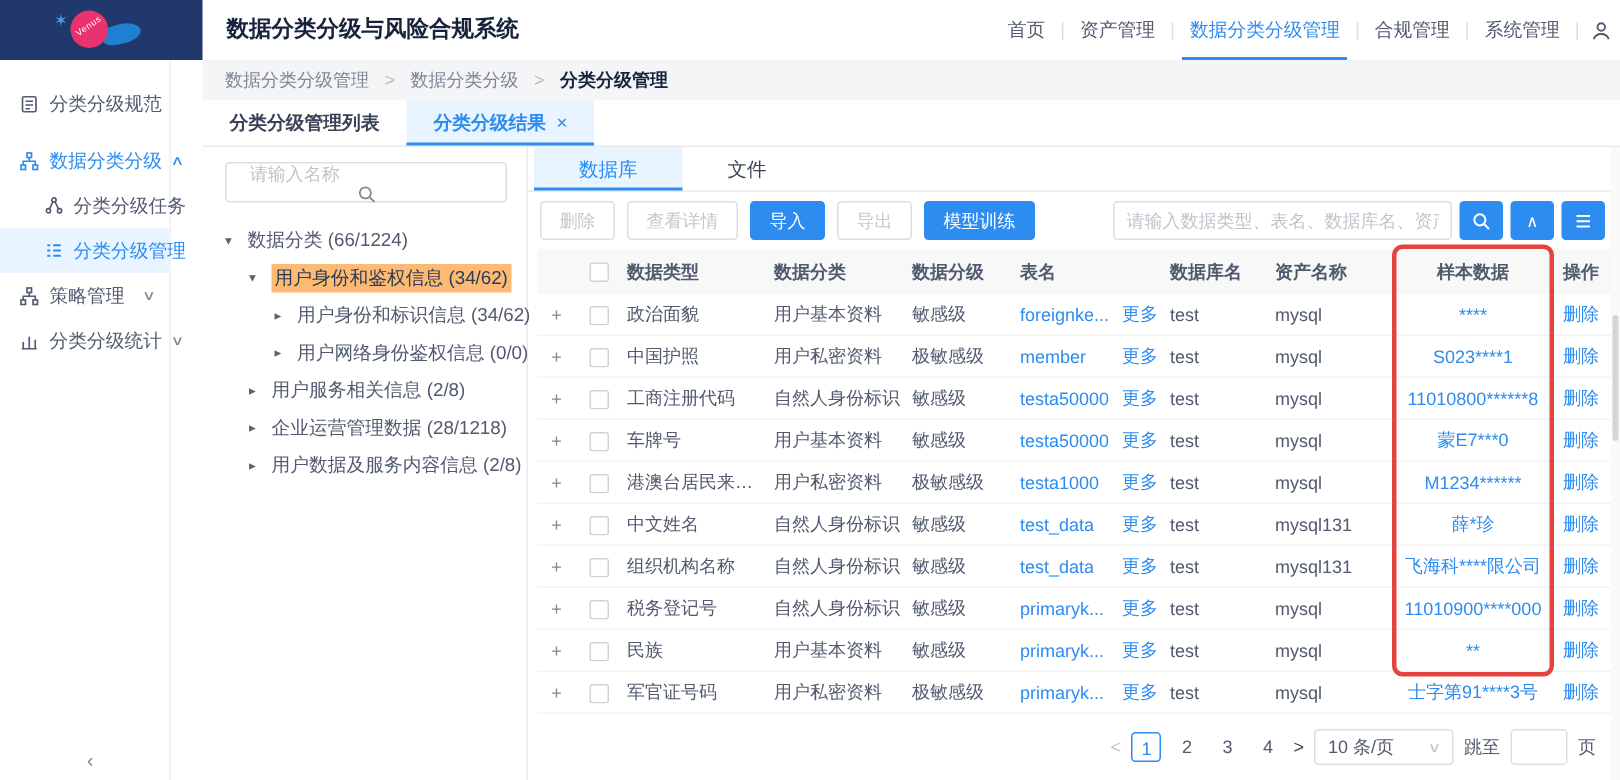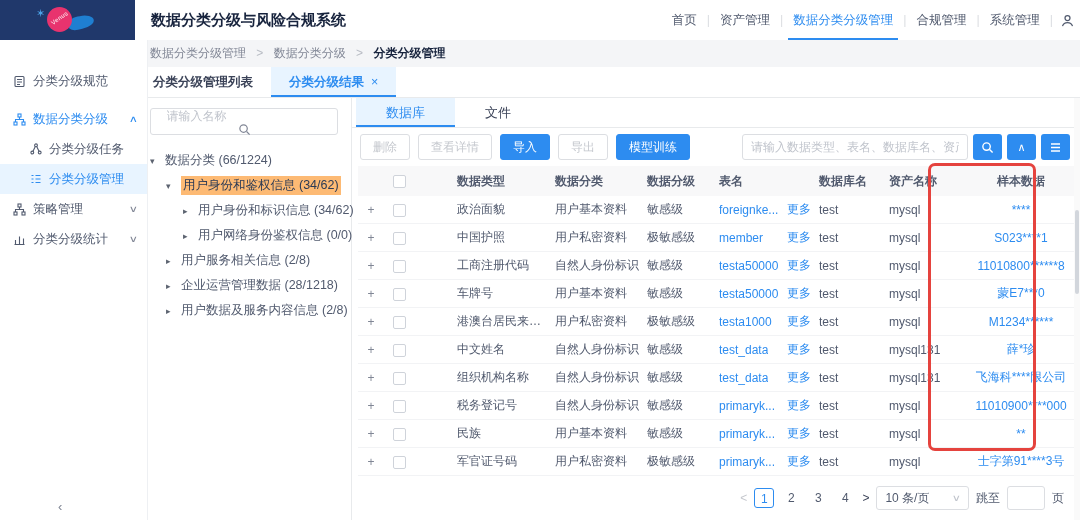--- a/index.html
+++ b/index.html
@@ -17,21 +17,21 @@
   .logo-circle span { position:absolute; left:3px; top:8px; font-size:6px; color:#fff; transform:rotate(-35deg); letter-spacing:.5px; }
   .logo-star { position:absolute; left:36px; top:7px; color:#4aa3e8; font-size:11px; }
   .app-title { line-height:40px; margin-left:16px; font-size:15px; font-weight:bold; color:#17233d; white-space:nowrap; }
   .top-nav { margin-left:auto; display:flex; align-items:center; font-size:12.5px; }
   .nav-item { position:relative; height:40px; line-height:40px; padding:0 9px; cursor:pointer; color:#515a6e; white-space:nowrap; }
   .nav-item.active { color:#2d8cf0; }
   .nav-item.active::after { content:""; position:absolute; left:4px; right:4px; bottom:0; height:2px; background:#2d8cf0; }
   .nav-sep { color:#dcdee2; padding:0 1px; }
   .user-icon { width:26px; height:40px; display:flex; align-items:center; justify-content:center; cursor:pointer; }
   
-  .sidebar { position:absolute; top:40px; left:0; width:148px; bottom:0; background:#fff; border-right:1px solid #eef0f3; z-index:2; padding-top:26px; }
+  .sidebar { position:absolute; top:40px; left:0; width:114px; bottom:0; background:#fff; border-right:1px solid #eef0f3; z-index:2; padding-top:14px; }
   .side-item { height:30px; display:flex; align-items:center; gap:7px; padding:0 10px 0 13px; font-size:12.5px; color:#515a6e; cursor:pointer; white-space:nowrap; }
   .side-item .icon { flex:none; display:flex; }
   .side-item .caret { margin-left:auto; font-size:9px; color:#808695; transform:scaleX(1.4); }
   .side-item.blue { color:#2d8cf0; }
   .side-item.blue .caret { color:#2d8cf0; }
   .side-item.sub { padding-left:30px; }
   .side-item.active { background:#e8f4ff; color:#2d8cf0; }
   .side-gap { height:8px; }
   .collapse-btn { position:absolute; bottom:6px; left:58px; color:#808695; font-size:13px; cursor:pointer; }
   
@@ -67,21 +67,21 @@
   .search-input { width:226px; height:26px; border:1px solid #dcdee2; border-radius:3px; padding:0 8px; font-size:12px; color:#515a6e; outline:none; font-family:inherit; }
   .icon-btn { width:29px; height:26px; border:none; border-radius:3px; background:#2d8cf0; color:#fff; display:flex; align-items:center; justify-content:center; cursor:pointer; font-size:11px; }
   
   .table { padding:0 4px 0 6px; }
   .thead, .tr { display:flex; align-items:center; }
   .thead { height:30px; background:#f8f8f9; font-weight:bold; color:#515a6e; }
   .tr { height:28px; border-bottom:1px solid #f2f3f5; }
   .td, .th { padding:0 4px; white-space:nowrap; overflow:hidden; text-overflow:ellipsis; font-size:12px; }
   .col-expand { width:26px; flex:none; text-align:center; color:#808695; }
   .col-check  { width:30px; flex:none; text-align:center; }
-  .col-type   { width:98px; flex:none;margin-left:39px; }
+  .col-type   { width:98px; flex:none; }
   .col-cat    { width:92px; flex:none; }
   .col-level  { width:72px; flex:none; }
   .col-table  { width:100px; flex:none; display:flex; align-items:center; }
   .col-table .tname { overflow:hidden; text-overflow:ellipsis; }
   .col-table .more { margin-left:auto; padding-left:4px; flex:none; }
   .col-db     { width:70px; flex:none; }
   .col-asset  { width:86px; flex:none; }
   .col-sample { width:100px; flex:none; text-align:center; }
   .col-op     { width:44px; flex:none; text-align:center; }
   .checkbox { display:inline-block; width:13px; height:13px; border:1px solid #cfd3da; border-radius:2px; background:#fff; vertical-align:middle; cursor:pointer; }

